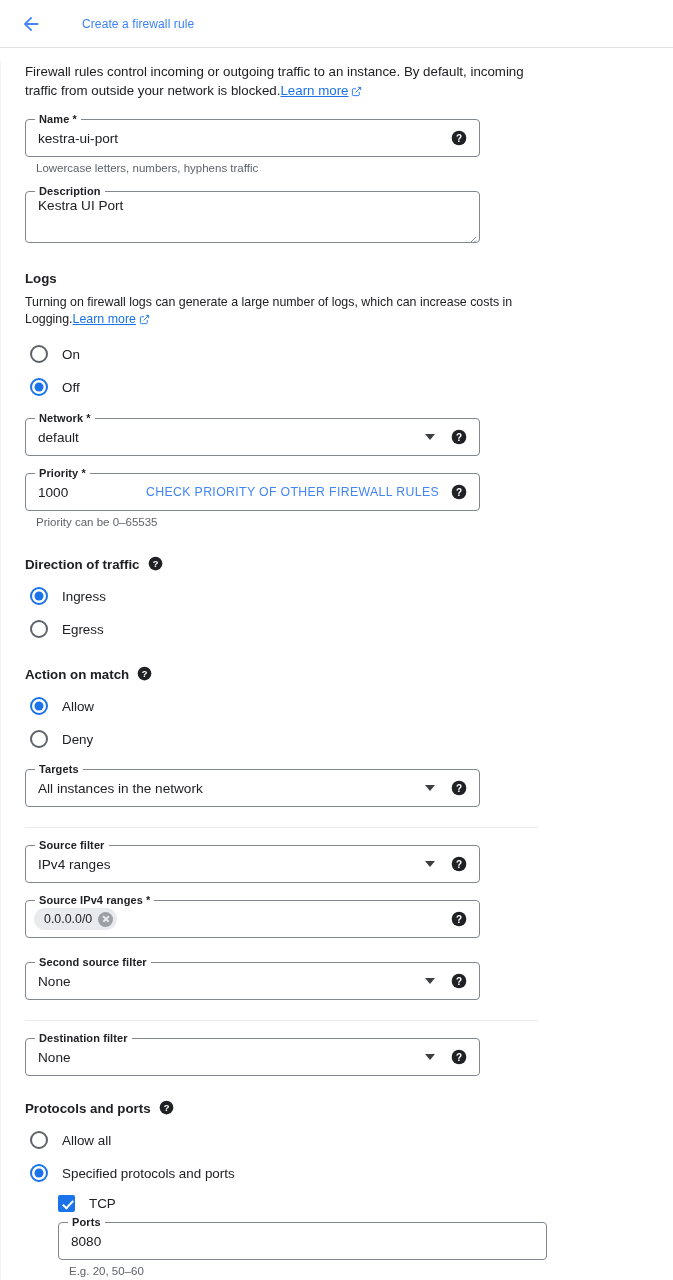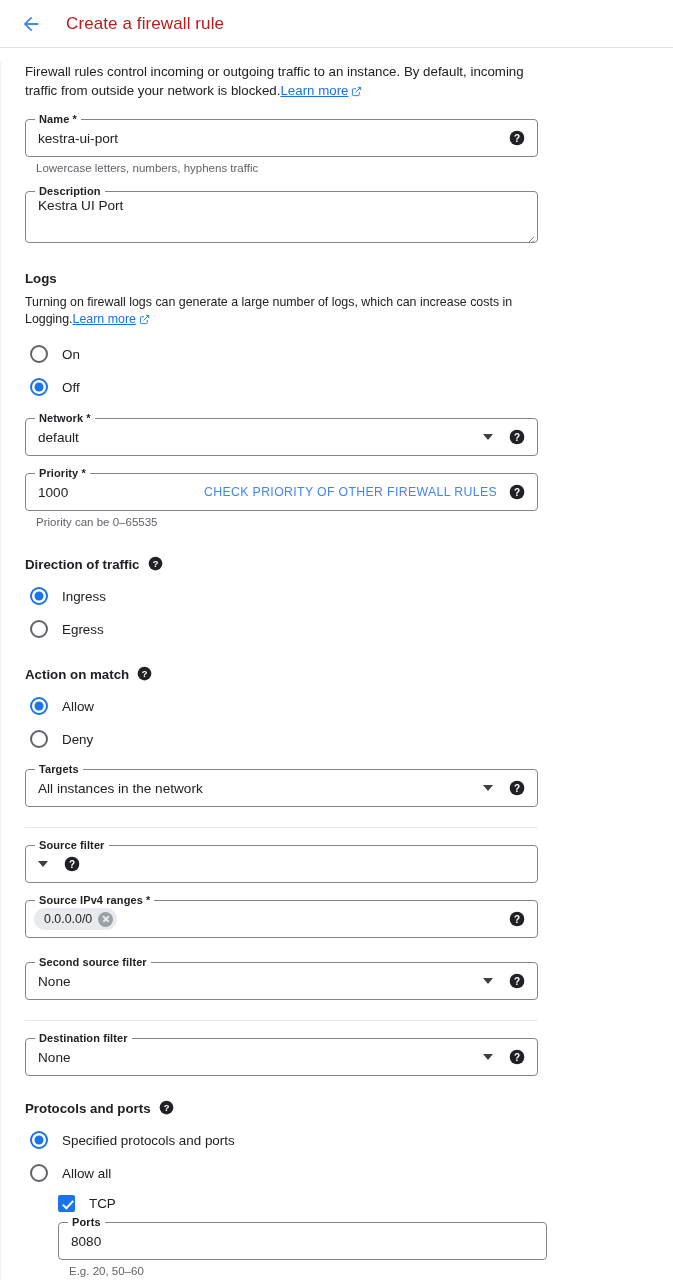--- a/index.html
+++ b/index.html
@@ -22,24 +22,24 @@
     padding-left: 14px;
   }
   .back-btn {
     width: 34px; height: 34px;
     display: flex; align-items: center; justify-content: center;
     cursor: pointer; border-radius: 50%;
     flex: 0 0 auto;
   }
   .back-btn svg { display: block; }
   .page-title {
-    font-size: 17px;
+    font-size: 12px;
     font-weight: 400;
-    color: #b91c1c;
-    margin-left: 18px;
+    color: #3b82f6;
+    margin-left: 34px;
     letter-spacing: .1px;
   }
 
   
   .content {
     padding: 0 24px;
     border-left: 1px solid #f1f1f1;
     height: calc(1280px - 49px);
   }
 
@@ -58,21 +58,21 @@
   .ext-icon {
     display: inline-block;
     vertical-align: -2px;
     margin-left: 3px;
   }
 
   
   .field {
     position: relative;
     margin-top: 17px;
-    width: 513px;
+    width: 455px;
     height: 38px;
     border: 1px solid #80868b;
     border-radius: 4px;
     display: flex;
     align-items: center;
     padding: 0 12px;
     background: #fff;
   }
   .field.textarea-field {
     height: 52px;
@@ -420,20 +420,21 @@
           <circle cx="12" cy="12" r="11" fill="#202124"></circle>
           <text x="12" y="17.5" font-size="15" font-weight="bold" fill="#ffffff" text-anchor="middle" font-family="Liberation Sans, sans-serif">?</text>
         </svg>
     </span>
   </div>
 
   <div class="divider"></div>
 
   <div class="field">
     <span class="field-label">Source filter</span>
+    <span class="field-value">IPv4 ranges</span>
     <span class="caret"></span>
     <span class="help-icon">
       <svg width="16" height="16" viewBox="0 0 24 24">
           <circle cx="12" cy="12" r="11" fill="#202124"></circle>
           <text x="12" y="17.5" font-size="15" font-weight="bold" fill="#ffffff" text-anchor="middle" font-family="Liberation Sans, sans-serif">?</text>
         </svg>
     </span>
   </div>
 
   <div class="field" style="padding-left:8px">
@@ -481,26 +482,26 @@
   <div class="section-title" style="margin-top:24px">
     <span>Protocols and ports</span>
     <span class="help-outside">
       <svg width="15" height="15" viewBox="0 0 24 24">
           <circle cx="12" cy="12" r="11" fill="#202124"></circle>
           <text x="12" y="17.5" font-size="15" font-weight="bold" fill="#ffffff" text-anchor="middle" font-family="Liberation Sans, sans-serif">?</text>
         </svg>
     </span>
   </div>
   <div class="radio-row">
+    <span class="radio"></span>
+    <span class="radio-label">Allow all</span>
+  </div>
+  <div class="radio-row">
     <span class="radio checked"></span>
     <span class="radio-label">Specified protocols and ports</span>
-  </div>
-  <div class="radio-row">
-    <span class="radio"></span>
-    <span class="radio-label">Allow all</span>
   </div>
 
   <div class="indent-block">
 
     <div class="check-row">
       <span class="checkbox checked"></span>
       <span class="check-label">TCP</span>
     </div>
     <div class="field">
       <span class="field-label">Ports</span>

